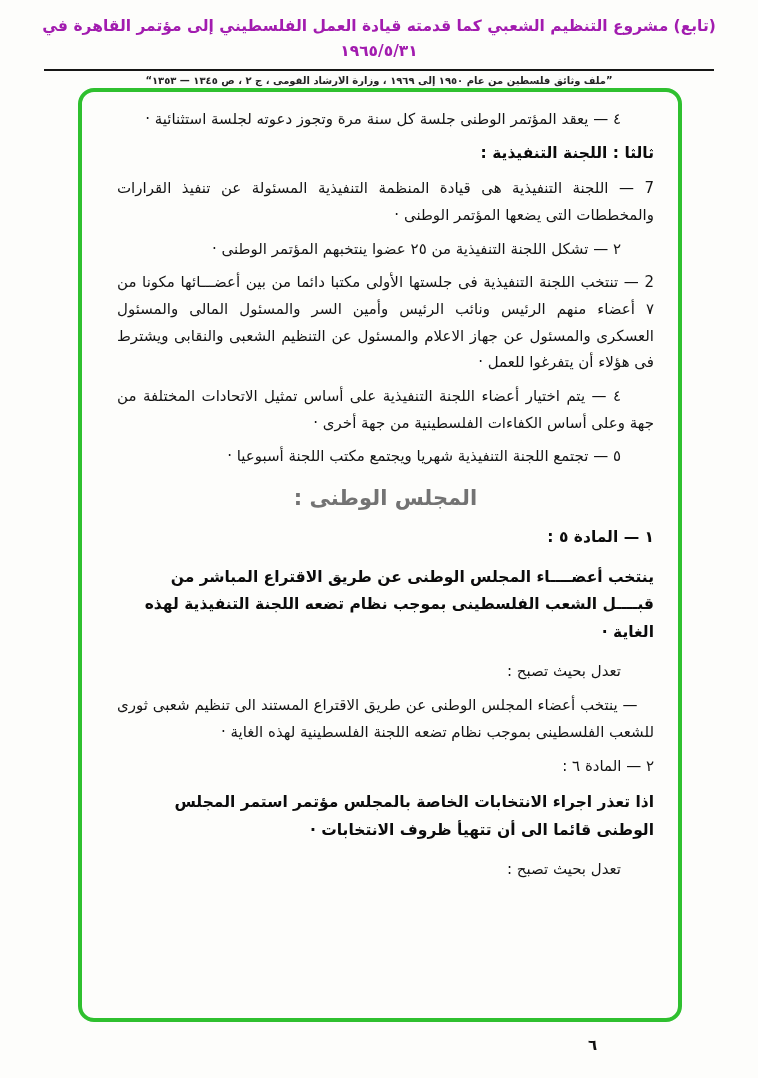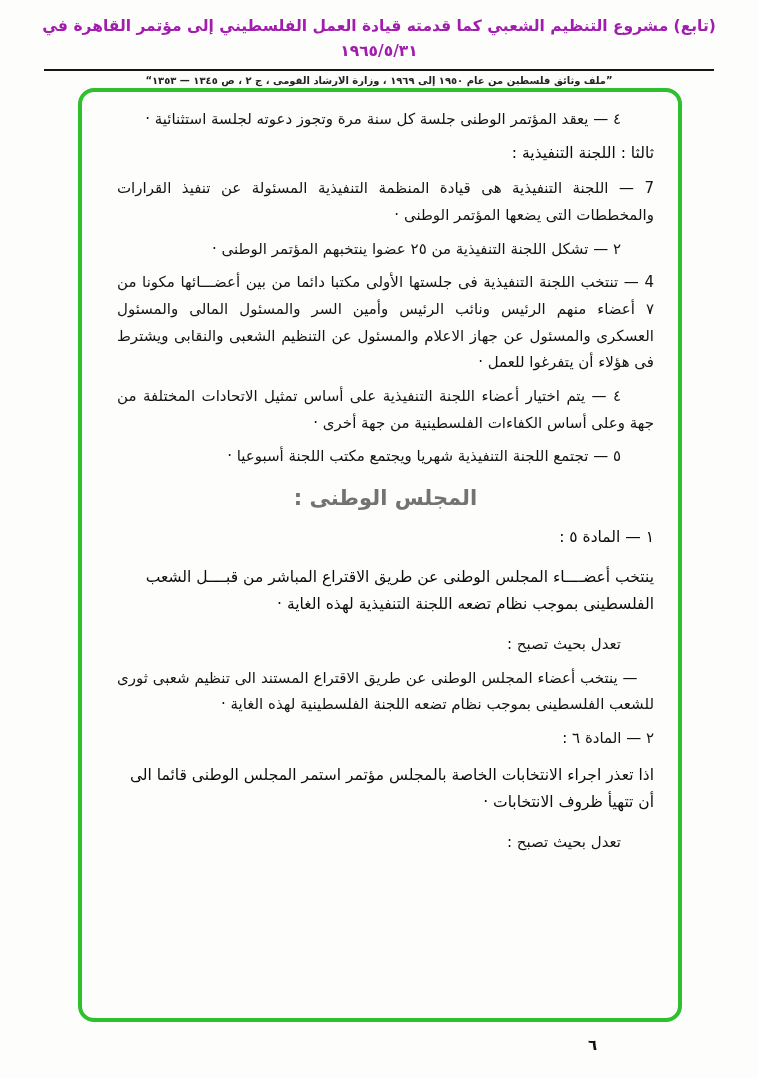--- a/index.html
+++ b/index.html
@@ -60,21 +60,21 @@
   .para {
     margin: 0 0 7px 0;
     font-size: 15px;
     line-height: 1.78;
     text-align: justify;
     color: #141414;
   }
   .indent1 { text-indent: 2.2em; }
   .indent2 { text-indent: 1.1em; }
   .heading {
-    font-weight: normal;
+    font-weight: bold;
     font-size: 15.5px;
     line-height: 1.78;
     margin: 6px 0 8px 0;
     color: #0c0c0c;
   }
   .heading-spaced { margin: 10px 0 12px 8px; }
   .center-heading {
     font-weight: bold;
     font-size: 21px;
     text-align: center;
@@ -112,21 +112,21 @@
   <div class="frame" style="border-color: rgb(47, 192, 47);">
 
     <p class="para indent1">٤ — يعقد المؤتمر الوطنى جلسة كل سنة مرة وتجوز دعوته لجلسة استثنائية ·</p>
 
     <p class="heading">ثالثا : اللجنة التنفيذية :</p>
 
     <p class="para">7 — اللجنة التنفيذية هى قيادة المنظمة التنفيذية المسئولة عن تنفيذ القرارات والمخططات التى يضعها المؤتمر الوطنى ·</p>
 
     <p class="para indent1">٢ — تشكل اللجنة التنفيذية من ٢٥ عضوا ينتخبهم المؤتمر الوطنى ·</p>
 
-    <p class="para">4 — تنتخب اللجنة التنفيذية فى جلستها الأولى مكتبا دائما من بين أعضـــائها مكونا من ٧ أعضاء منهم الرئيس ونائب الرئيس وأمين السر والمسئول المالى والمسئول العسكرى والمسئول عن جهاز الاعلام والمسئول عن التنظيم الشعبى والنقابى ويشترط فى هؤلاء أن يتفرغوا للعمل ·</p>
+    <p class="para">2 — تنتخب اللجنة التنفيذية فى جلستها الأولى مكتبا دائما من بين أعضـــائها مكونا من ٧ أعضاء منهم الرئيس ونائب الرئيس وأمين السر والمسئول المالى والمسئول العسكرى والمسئول عن جهاز الاعلام والمسئول عن التنظيم الشعبى والنقابى ويشترط فى هؤلاء أن يتفرغوا للعمل ·</p>
 
     <p class="para indent1">٤ — يتم اختيار أعضاء اللجنة التنفيذية على أساس تمثيل الاتحادات المختلفة من جهة وعلى أساس الكفاءات الفلسطينية من جهة أخرى ·</p>
 
     <p class="para indent1">٥ — تجتمع اللجنة التنفيذية شهريا ويجتمع مكتب اللجنة أسبوعيا ·</p>
 
     <p class="center-heading">المجلس الوطنى :</p>
 
     <p class="heading heading-spaced">١ — المادة ٥ :</p>
 
     <p class="heading heading-spaced">ينتخب أعضــــاء المجلس الوطنى عن طريق الاقتراع المباشر من قبــــل الشعب الفلسطينى بموجب نظام تضعه اللجنة التنفيذية لهذه الغاية ·</p>

